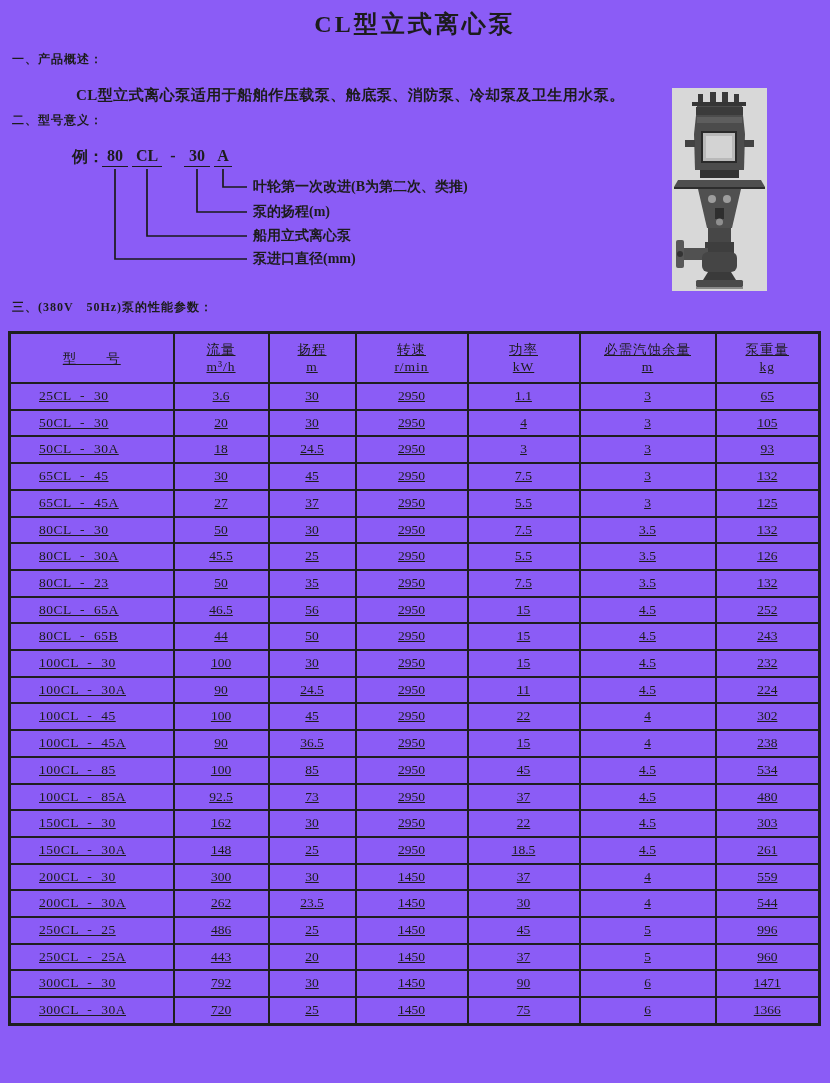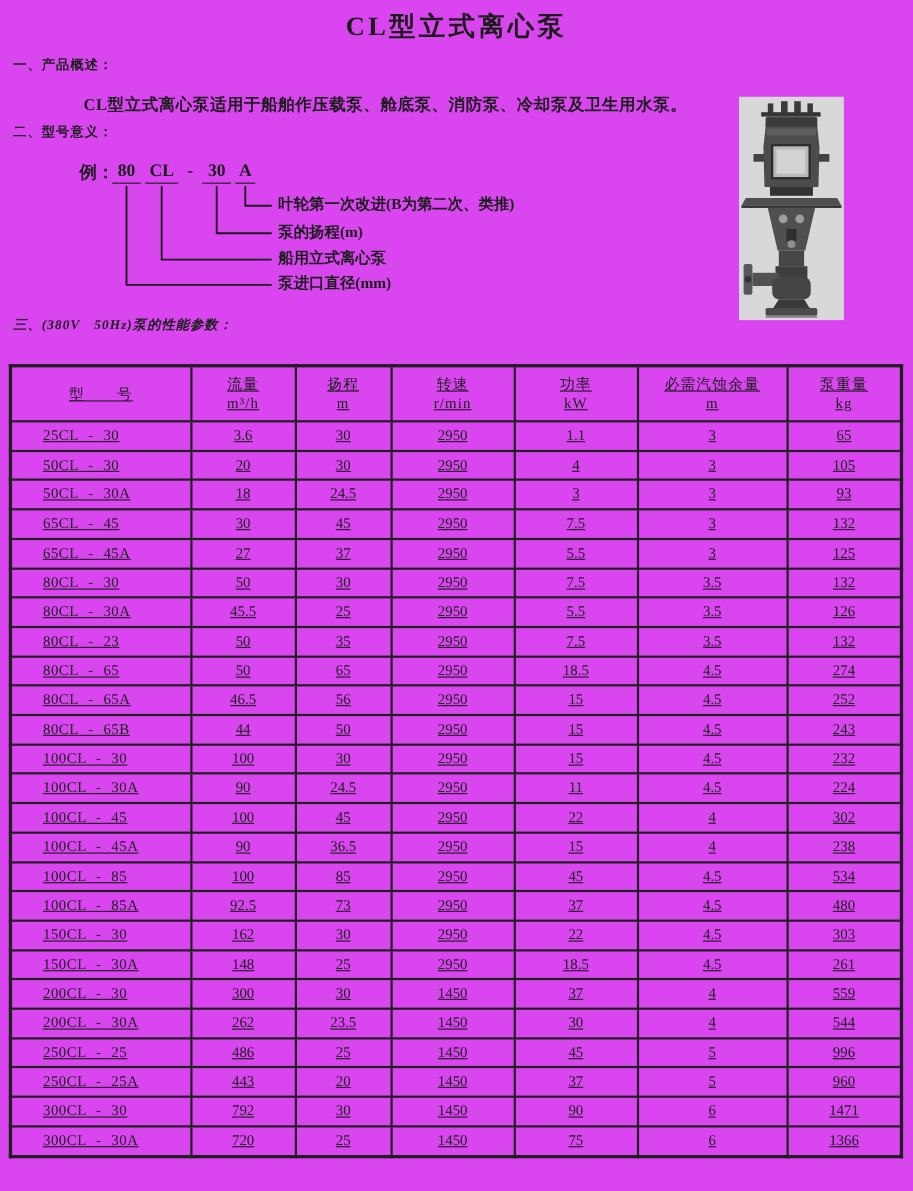--- a/index.html
+++ b/index.html
@@ -1,33 +1,33 @@
 <!DOCTYPE html>
 <html><head>
 <meta charset="utf-8">
 <style>
   html,body{margin:0;padding:0;background:#ffffff;}
   #canvas{
-    position:relative;width:830px;height:1083px;background:#d946ef;
+    position:relative;width:830px;height:1083px;background:#8b5cf6;
     font-family:"Liberation Serif", serif;color:#1c1c1c;overflow:hidden;
   }
   
   .page-title{
     position:absolute;top:8px;left:0;width:100%;text-align:center;
     font-size:24px;font-weight:bold;letter-spacing:3px;
   }
   .sec-heading{position:absolute;left:12px;font-size:12px;font-weight:bold;letter-spacing:1px;}
   #s1-heading{top:51px;}
   #s1-body{
     position:absolute;left:76px;top:86px;font-size:15px;font-weight:bold;
     letter-spacing:0.5px;
     text-align:right;
   }
   #s2-heading{top:112px;}
-  #s3-heading{top:287px;font-style:italic;}
+  #s3-heading{top:299px;}
   
   #diagram{position:absolute;left:0;top:143px;width:620px;height:140px;}
   #diagram .prefix{position:absolute;left:72px;top:4px;font-size:16px;font-weight:bold;}
   #diagram .part{
     position:absolute;top:4px;font-size:16px;font-weight:bold;text-align:center;
     border-bottom:1.6px solid #1a1a1a;padding-bottom:1px;
   }
   #diagram .part.nounder{border-bottom:none;}
   #p-80{left:102px;width:26px;}
   #p-cl{left:132px;width:30px;}
@@ -241,29 +241,20 @@
           <tr>
             <td class="model-col">80CL - 23</td>
             <td>50</td>
             <td>35</td>
             <td>2950</td>
             <td>7.5</td>
             <td>3.5</td>
             <td>132</td>
           </tr>
           <tr>
-            <td class="model-col">80CL - 65</td>
-            <td>50</td>
-            <td>65</td>
-            <td>2950</td>
-            <td>18.5</td>
-            <td>4.5</td>
-            <td>274</td>
-          </tr>
-          <tr>
             <td class="model-col">80CL - 65A</td>
             <td>46.5</td>
             <td>56</td>
             <td>2950</td>
             <td>15</td>
             <td>4.5</td>
             <td>252</td>
           </tr>
           <tr>
             <td class="model-col">80CL - 65B</td>

